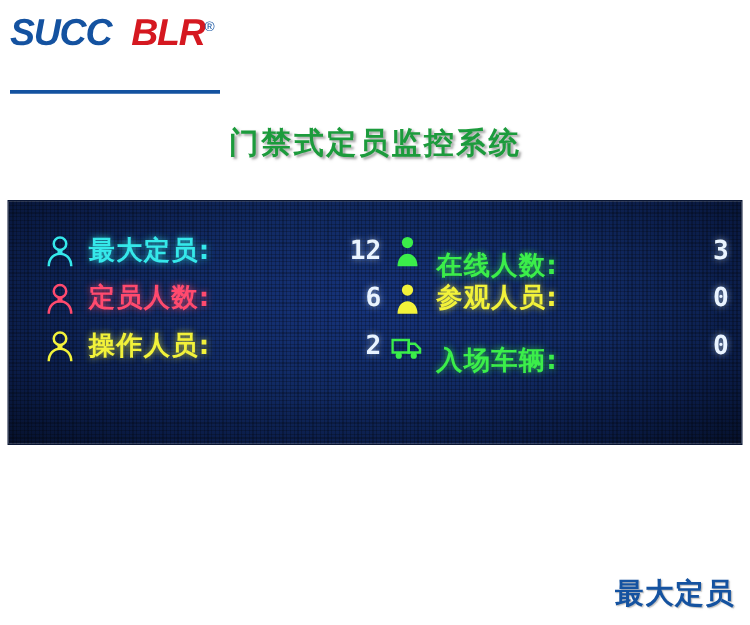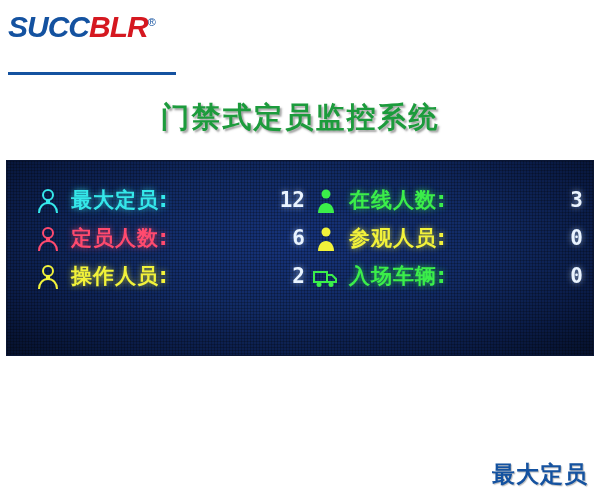--- a/index.html
+++ b/index.html
@@ -26,21 +26,21 @@
   #logo-latin {
     font-family: "Liberation Sans", sans-serif;
     font-weight: bold;
     font-style: italic;
     font-size: 30px;
     letter-spacing: -1px;
     color: #1452a0;
     line-height: 32px;
     white-space: nowrap;
   }
-  #logo-latin .c-red { color: #d51820; }
+  #logo-latin .c-red { color: #d51820; margin-left: 16px; }
   #logo-tm {
     font-size: 11px;
     vertical-align: super;
     font-style: normal;
     font-weight: normal;
     color: #1452a0;
   }
   #logo-cn {
     font-family: "DejaVu Sans", sans-serif;
     font-weight: bold;
@@ -62,21 +62,21 @@
 
   
   #main-title {
     position: absolute;
     left: 0;
     top: 98px;
     width: 600px;
     text-align: center;
     font-family: "DejaVu Sans", sans-serif;
     font-weight: bold;
-    font-size: 29px;
+    font-size: 24px;
     letter-spacing: 2px;
     color: #1c9b3c;
     text-shadow: 2px 2px 2px rgba(90,90,90,0.55);
   }
 
   
   #led-panel {
     position: absolute;
     left: 6px;
     top: 160px;
@@ -170,21 +170,21 @@
     font-weight: bold;
     font-size: 20px;
     letter-spacing: 1px;
     line-height: 28px;
     white-space: nowrap;
   }
 
   .c-cyan   { color: #35e8ea; text-shadow: 0 0 6px rgba(53,232,234,0.75); }
   .c-pink   { color: #ff4a6e; text-shadow: 0 0 6px rgba(255,74,110,0.7); }
   .c-yellow { color: #f2f23a; text-shadow: 0 0 6px rgba(242,242,58,0.7); text-align: right; }
-  .c-green  { color: #3bee4a; text-shadow: 0 0 6px rgba(59,238,74,0.7); }
+  .c-green  { color: #3bee4a; text-shadow: 0 0 6px rgba(59,238,74,0.7); margin-top: 12px; }
   .c-white  { color: #eaf4ff; text-shadow: 0 0 6px rgba(200,226,255,0.6); text-align: center; }
 
   
   #footer-brand {
     position: absolute;
     right: 12px;
     bottom: 10px;
     font-family: "DejaVu Sans", sans-serif;
     font-weight: bold;
     font-size: 23px;

